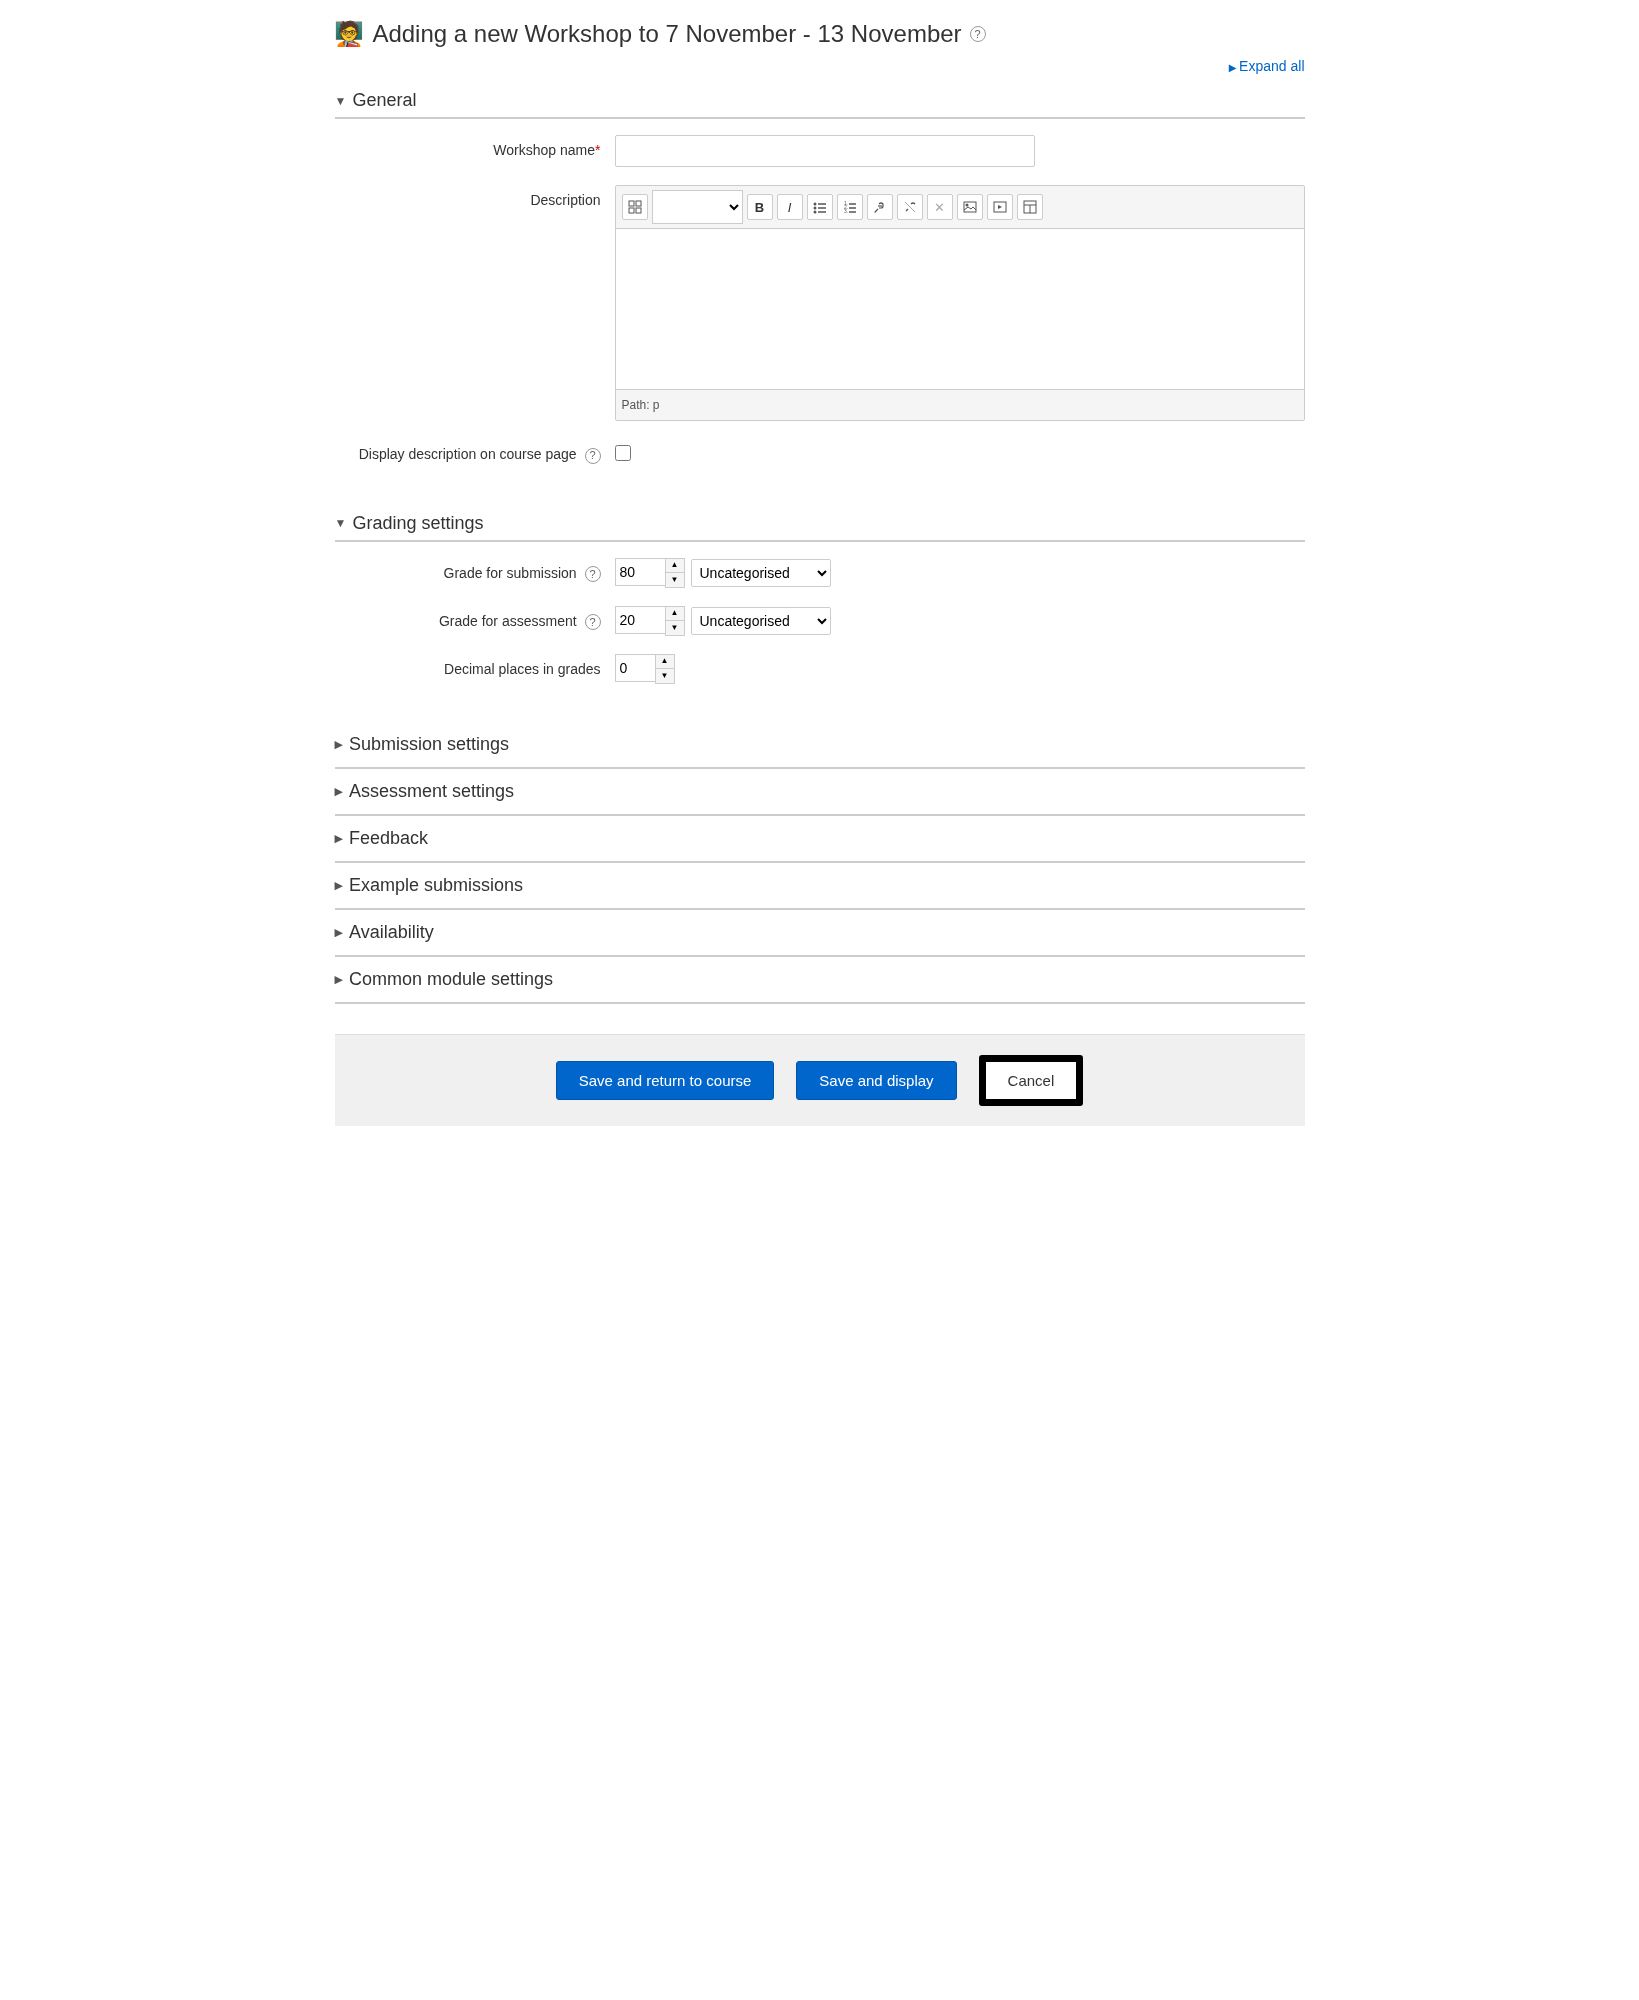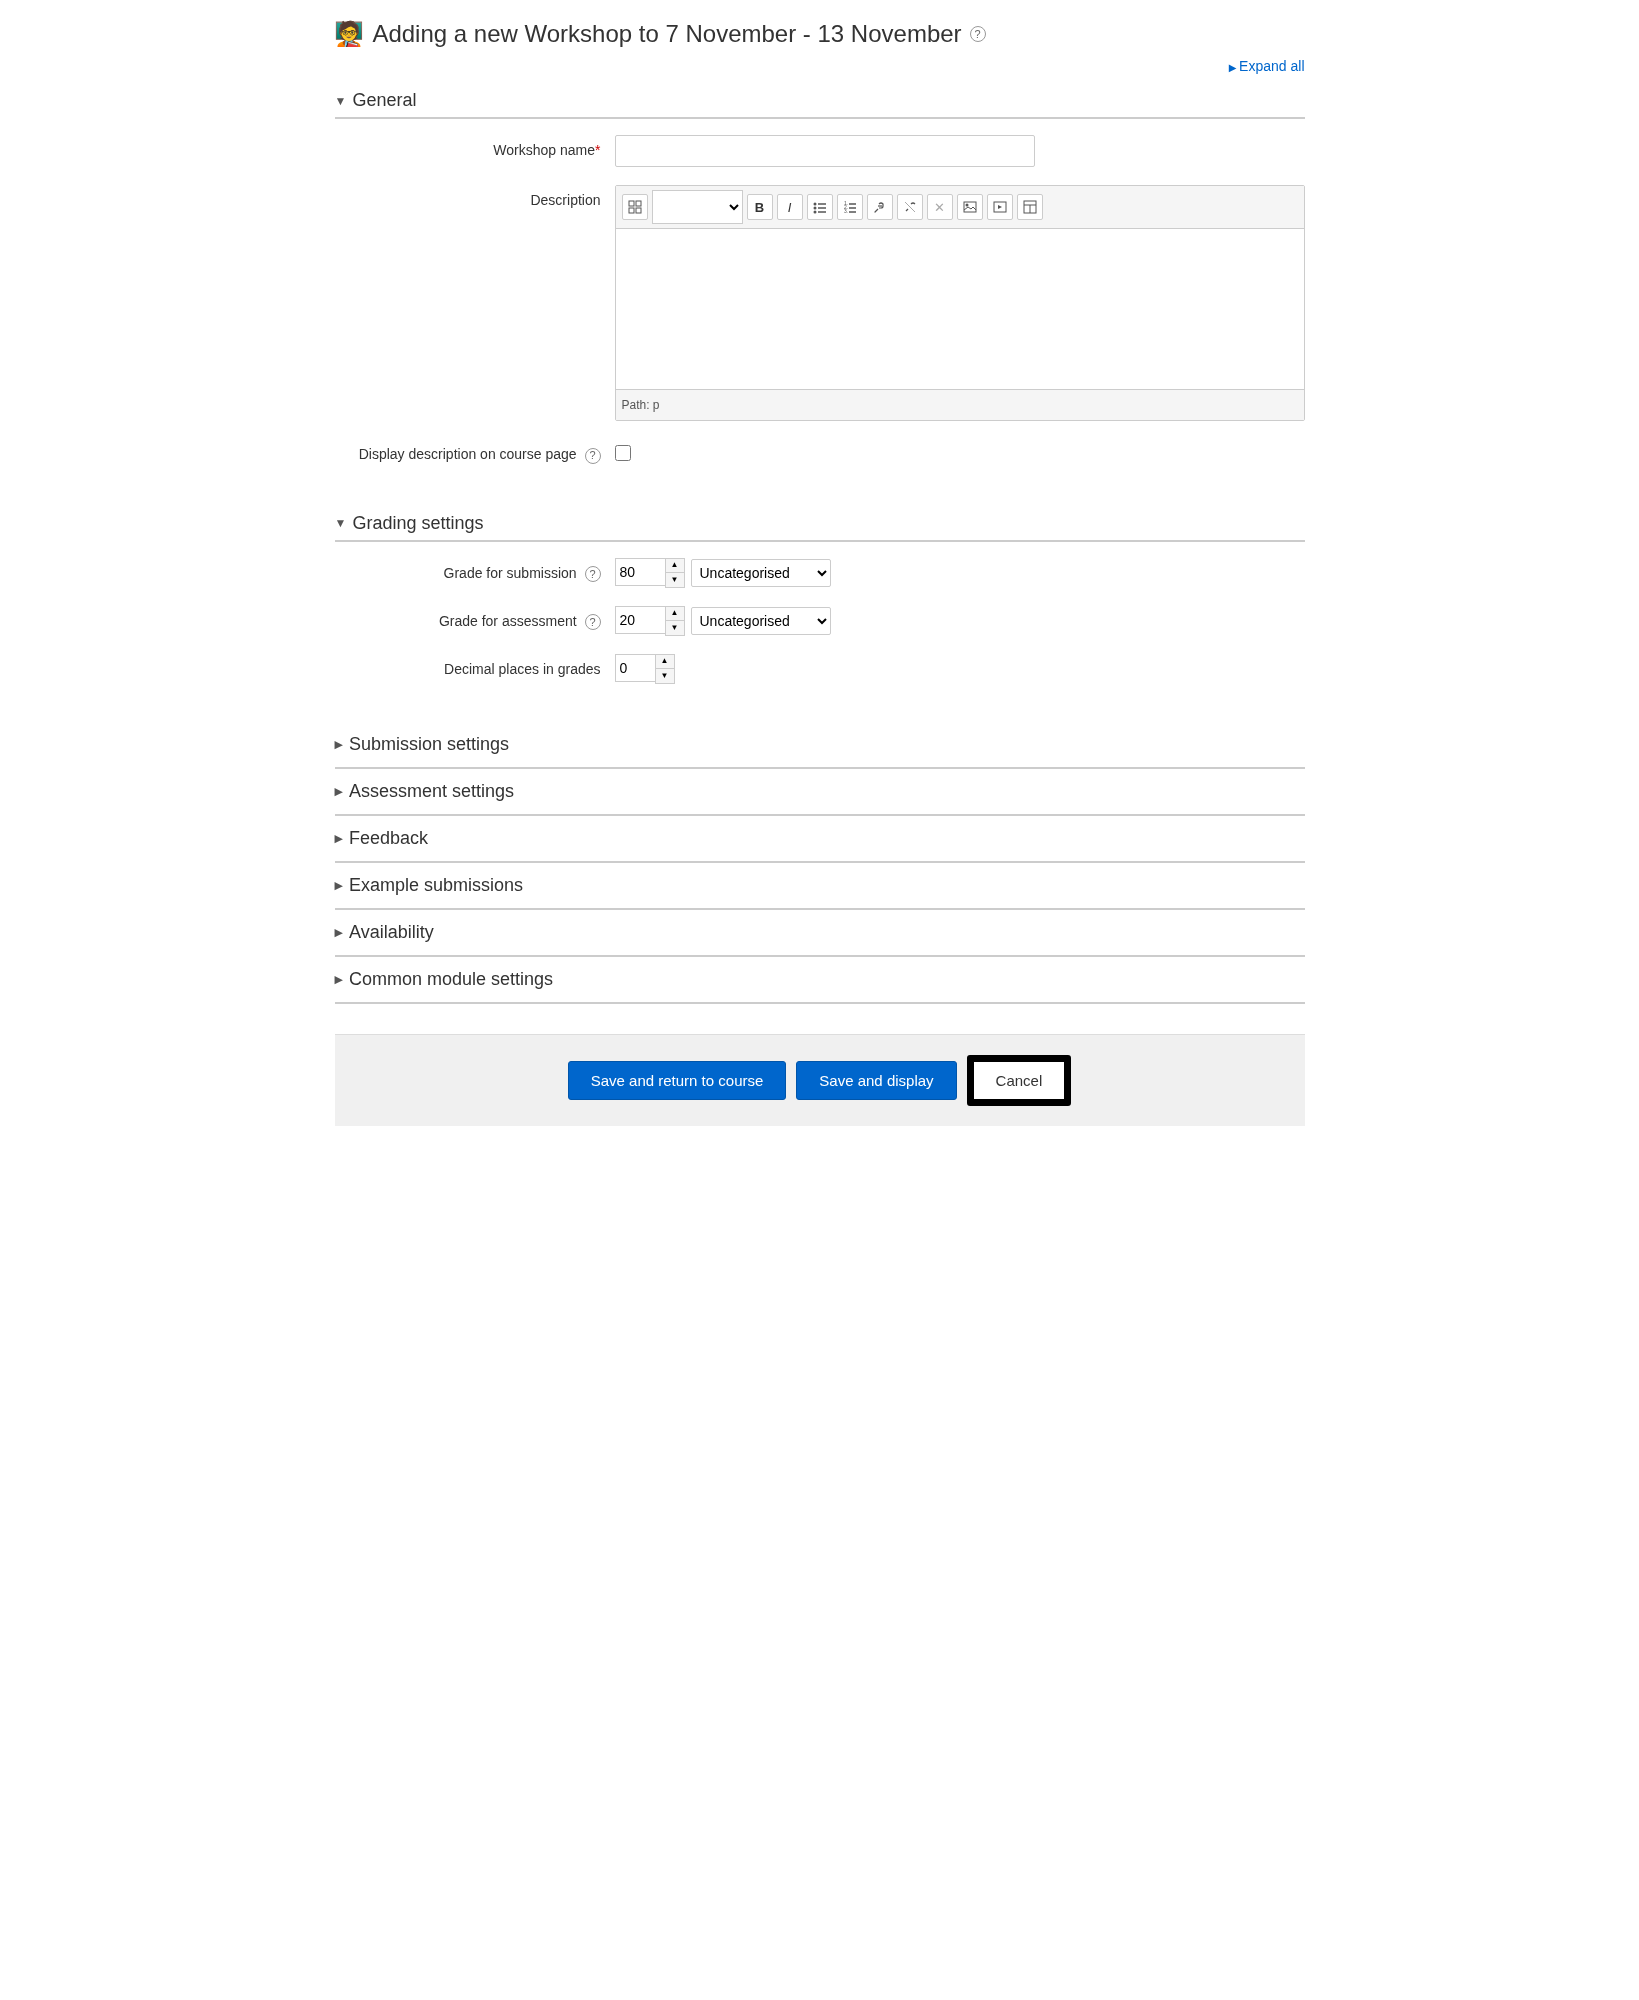--- a/index.html
+++ b/index.html
@@ -239,21 +239,21 @@
       color: #555;
     }
     
     .bottom-bar {
       background: #f0f0f0;
       border-top: 1px solid #ddd;
       padding: 20px;
       display: flex;
       align-items: center;
       justify-content: center;
-      gap: 10px;
+      gap: 22px;
       margin-top: 30px;
     }
     .btn-primary {
       background: #0066cc;
       color: #fff;
       border: 1px solid #0055aa;
       padding: 10px 22px;
       font-size: 15px;
       border-radius: 3px;
       cursor: pointer;

